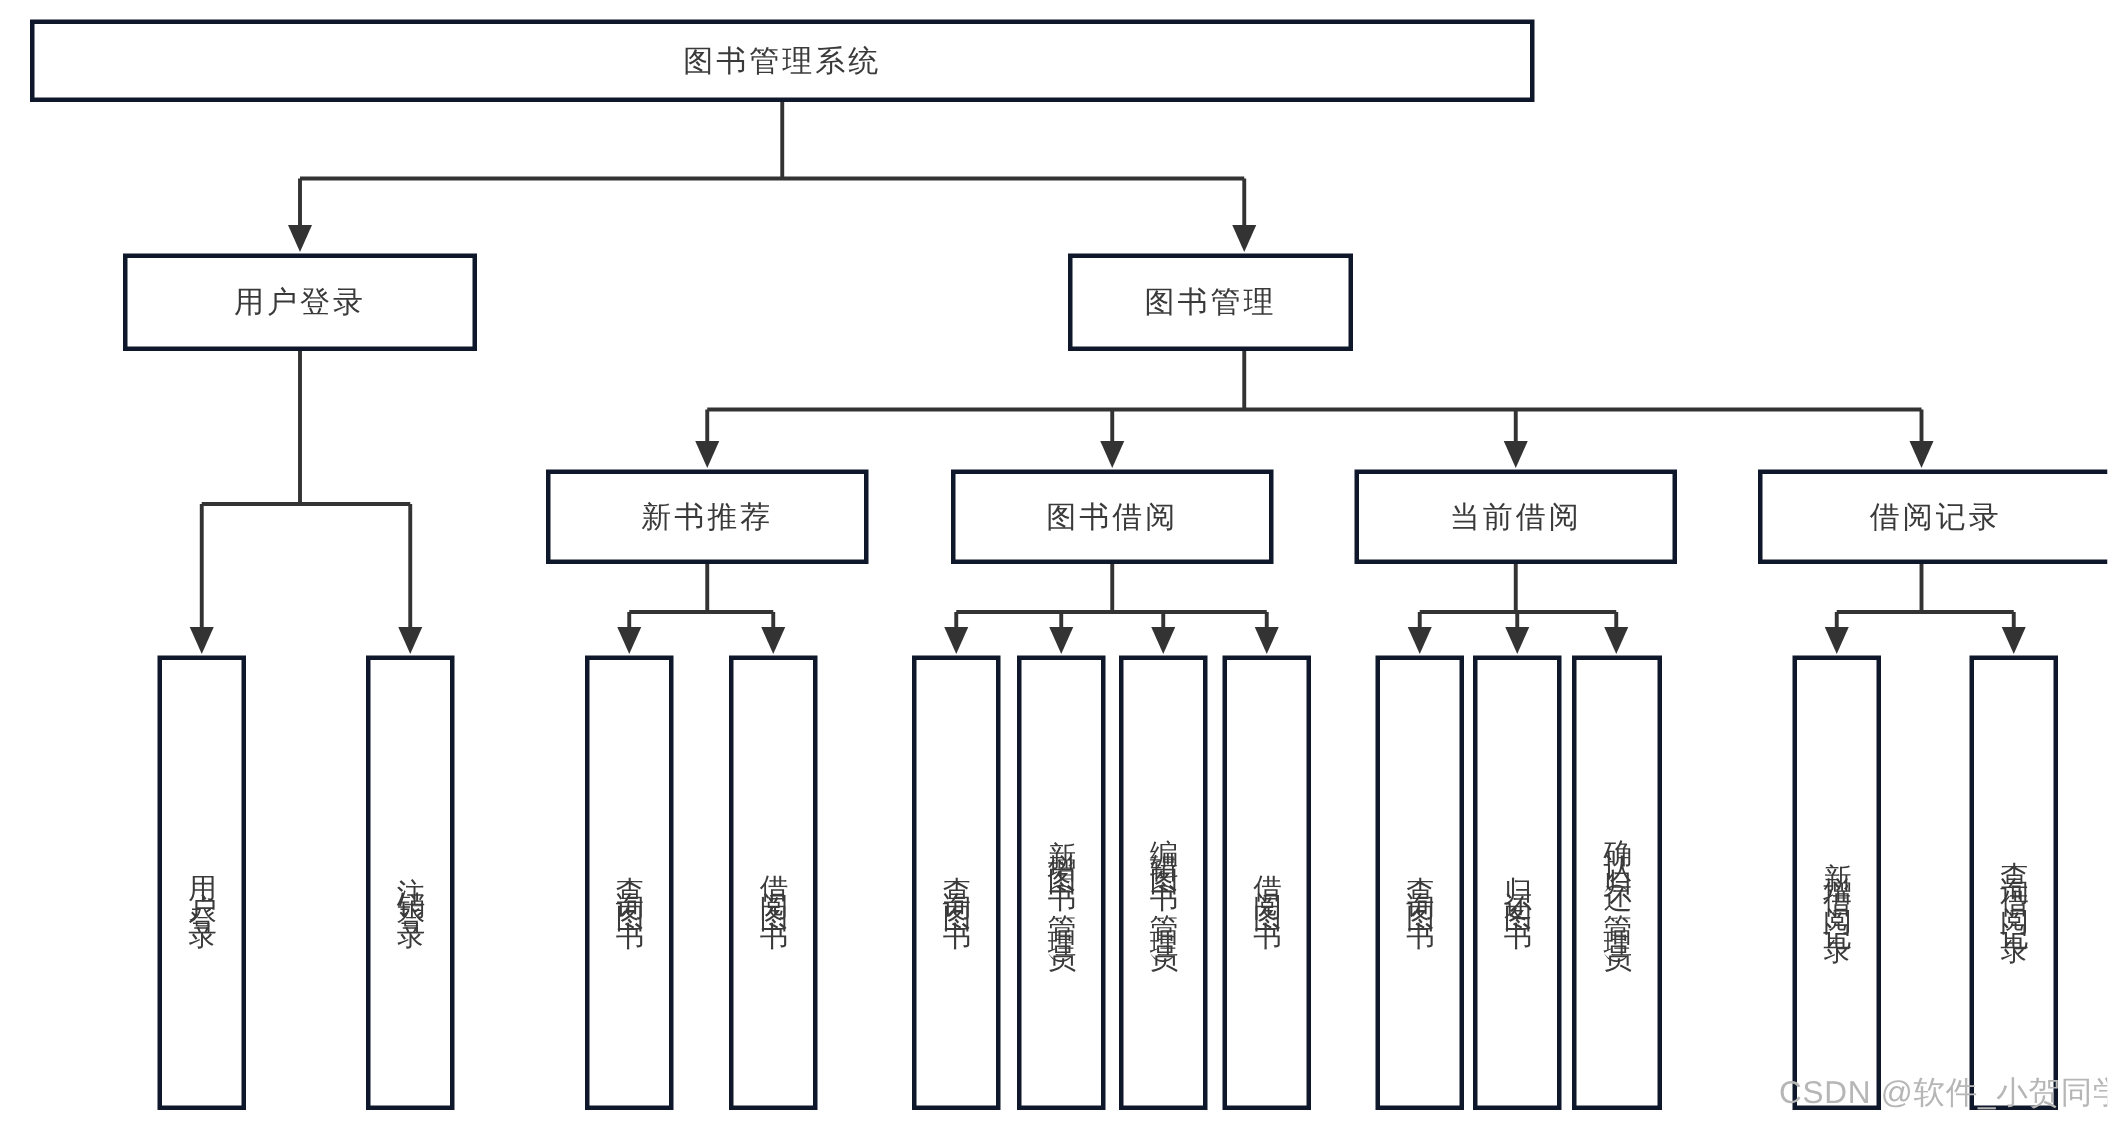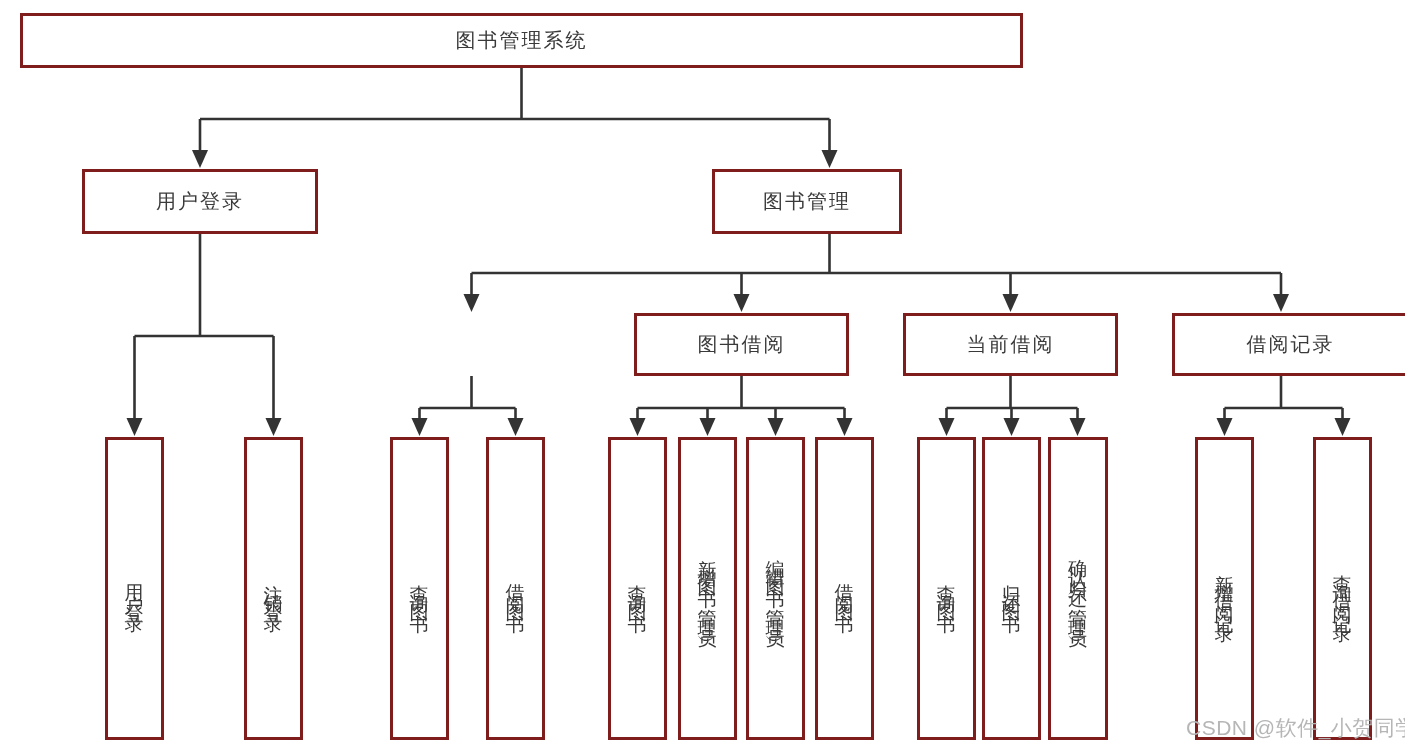--- a/index.html
+++ b/index.html
@@ -4,21 +4,21 @@
 <style>
   html,body{margin:0;padding:0;background:#ffffff;}
   .canvas{
     position:relative;width:1405px;height:747px;background:#ffffff;overflow:hidden;
     font-family:"Liberation Sans", sans-serif;
   }
   .wires{position:absolute;left:0;top:0;z-index:1;}
   .wires path{stroke:#333333;stroke-width:2.6;fill:none;}
   .wires polygon{fill:#333333;stroke:none;}
   .node{
-    position:absolute;box-sizing:border-box;border:3px solid #7f1d1d;background:#ffffff;
+    position:absolute;box-sizing:border-box;border:3px solid #0f172a;background:#ffffff;
     display:flex;align-items:center;justify-content:center;z-index:2;
   }
   .hlabel{
     font-size:20px;color:#3a3a3a;letter-spacing:2px;white-space:nowrap;
   }
   .vlabel{
     writing-mode:vertical-rl;text-orientation:mixed;
     font-size:19px;color:#3a3a3a;letter-spacing:10px;line-height:1;white-space:nowrap;
   }
   .watermark{
@@ -85,20 +85,23 @@
     <span class="hlabel">图书管理系统</span>
   </div>
 
   <div class="node" style="left:82px;top:169px;width:236px;height:65px">
     <span class="hlabel">用户登录</span>
   </div>
   <div class="node" style="left:712px;top:169px;width:190px;height:65px">
     <span class="hlabel">图书管理</span>
   </div>
 
+  <div class="node" style="left:364px;top:313px;width:215px;height:63px">
+    <span class="hlabel">新书推荐</span>
+  </div>
   <div class="node" style="left:634px;top:313px;width:215px;height:63px">
     <span class="hlabel">图书借阅</span>
   </div>
   <div class="node" style="left:903px;top:313px;width:215px;height:63px">
     <span class="hlabel">当前借阅</span>
   </div>
   <div class="node" style="left:1172px;top:313px;width:237px;height:63px">
     <span class="hlabel">借阅记录</span>
   </div>
 

